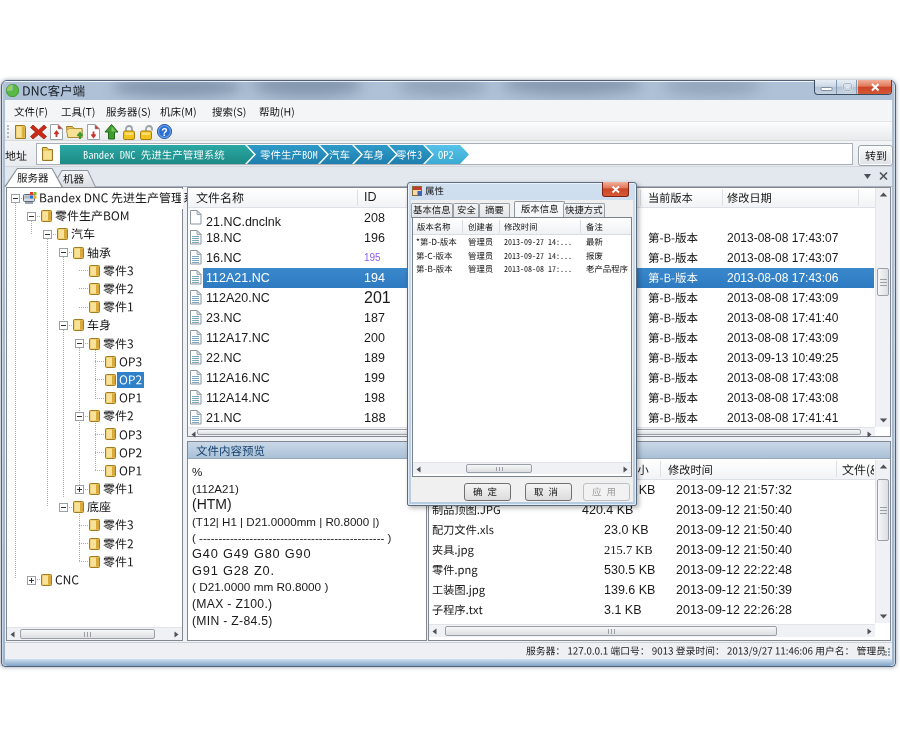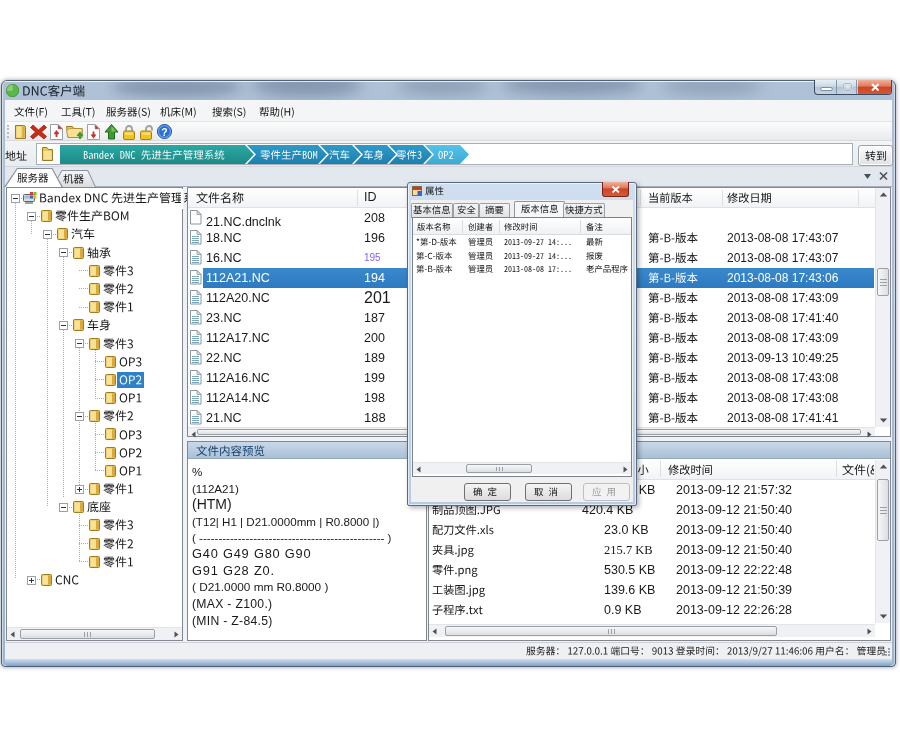--- a/index.html
+++ b/index.html
@@ -1012,21 +1012,21 @@
     <g fill="#1a1a1a" transform="translate(0,4.03) scale(0.01120,-0.01120)">
       <use href="#g124" x="0"></use>
       <use href="#g125" x="1000"></use>
       <use href="#g126" x="2000"></use>
       <use href="#g108" x="3000"></use>
       <use href="#g127" x="3278"></use>
       <use href="#g62" x="3655"></use>
       <use href="#g127" x="4153"></use>
     </g>
   </svg>
-<div style="position:absolute;left:604.0px;top:600.8px;height:18px;line-height:18px;font-size:12.5px;color:#1a1a1a;white-space:nowrap;">0.9 KB</div>
+<div style="position:absolute;left:604.0px;top:600.8px;height:18px;line-height:18px;font-size:12.5px;color:#1a1a1a;white-space:nowrap;">3.1 KB</div>
 <div style="position:absolute;left:676.0px;top:600.8px;height:18px;line-height:18px;font-size:12.5px;color:#1a1a1a;white-space:nowrap;">2013-09-12 22:26:28</div>
 <div style="left:875px;top:460px;width:15px;height:163px;background:#f0f1f4;border-left:1px solid #e2e4e8;">
     <svg style="position:absolute;left:3px;top:3px" width="9" height="7">
       <path d="M0.8 5.5 L4.5 1.5 L8.2 5.5 Z" fill="#505058"></path>
     </svg>
     <svg style="position:absolute;left:3px;bottom:3px" width="9" height="7">
       <path d="M0.8 1.5 L4.5 5.5 L8.2 1.5 Z" fill="#505058"></path>
     </svg>
     <div style="left:1px;top:19px;width:12px;height:62px;background:linear-gradient(90deg,#f6f7f8,#dcdee1);border:1px solid #9aa0a8;border-radius:2px;">
       <div style="left:2px;top:27px;width:7px;height:8px;background-image:linear-gradient(#9aa0a8 1px,transparent 1px);background-size:100% 3px;"></div>

